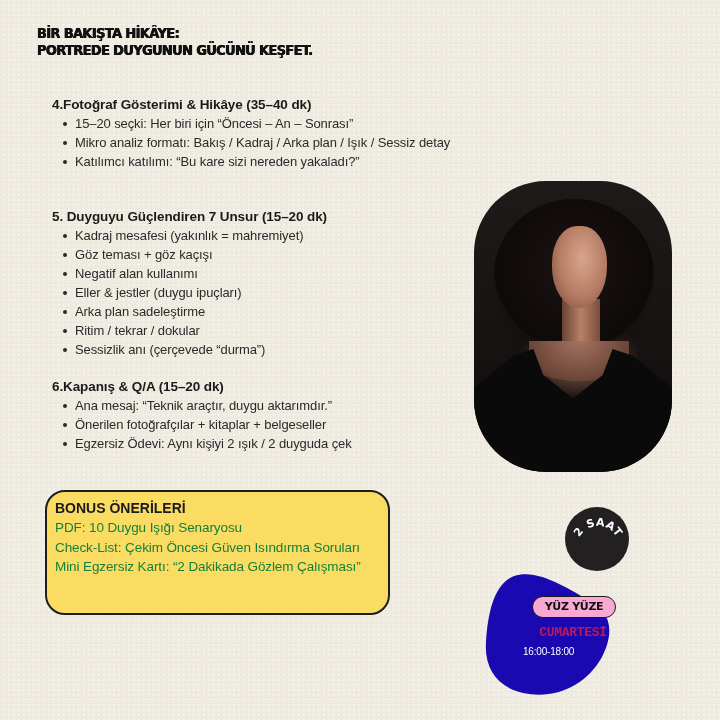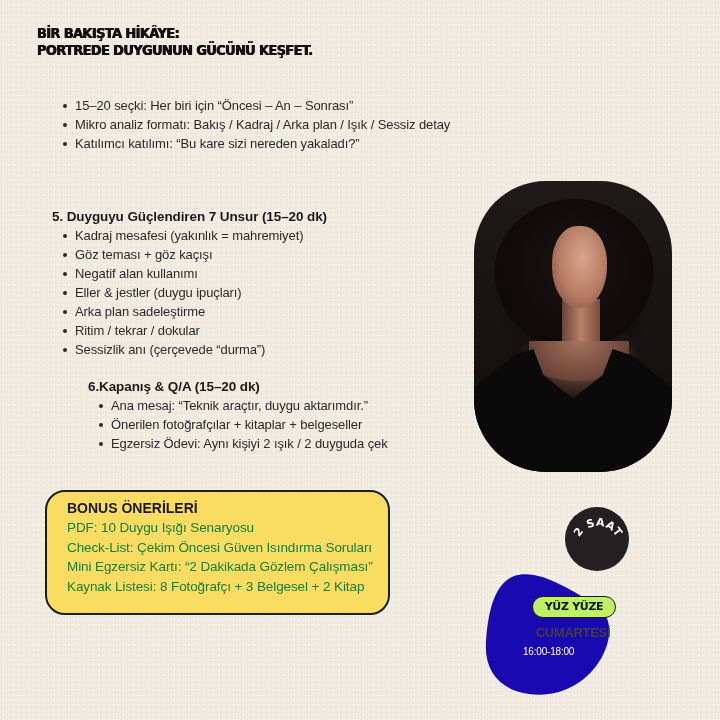--- a/index.html
+++ b/index.html
@@ -32,21 +32,21 @@
   .section ul { list-style:none; margin-left:11px; }
   .section li {
     font-size:13px; line-height:19px; color:#2a2a2a; position:relative; padding-left:12px;
     letter-spacing:-0.1px;
   }
   .section li::before {
     content:""; position:absolute; left:0; top:8px; width:4px; height:4px; border-radius:50%; background:#2a2a2a;
   }
   #sec4 { top:96px; }
   #sec5 { top:208px; }
-  #sec6 { top:378px;margin-left:36px; }
+  #sec6 { top:378px; }
   .photo {
     position:absolute; left:474px; top:181px; width:198px; height:291px;
     border-radius:72px;
     overflow:hidden;
     background:
       radial-gradient(ellipse 30px 40px at 105px 100px, #c9927a 0%, #a86f58 50%, transparent 100%),
       radial-gradient(ellipse 80px 90px at 100px 110px, #1a1413 0%, #120e0d 70%, transparent 100%),
       radial-gradient(ellipse 60px 45px at 105px 175px, #9b6a57 0%, transparent 100%),
       linear-gradient(180deg, #1e1a19 0%, #151211 60%, #0d0b0b 100%);
   }
@@ -67,57 +67,58 @@
     background: radial-gradient(ellipse at 50% 0%, #a57260 0%, #6a4537 70%, transparent 100%);
   }
   .photo .shirt {
     position:absolute; left:0; top:168px; width:198px; height:130px;
     background: #0b0a0a;
     clip-path: polygon(0 30%, 20% 5%, 30% 0, 35% 20%, 50% 38%, 65% 20%, 70% 0, 80% 5%, 100% 30%, 100% 100%, 0 100%);
   }
   .bonus {
     position:absolute; left:45px; top:490px; width:345px; height:125px;
     background:#fbdc62; border:2px solid #1d1d1d; border-radius:20px;
-    padding:7px 0 0 20px;
+    padding:7px 0 0 8px;
   }
   .bonus h4 { font-size:14px; font-weight:bold; color:#1a1a1a; line-height:19px; }
   .bonus p { font-size:13.5px; color:#15803d; line-height:19.5px; letter-spacing:-0.1px; }
   .badge {
     position:absolute; left:565px; top:507px; width:64px; height:64px; border-radius:50%;
     background:#222020;
   }
   .badge svg { position:absolute; left:0; top:0; }
   .blob {
     position:absolute; left:484px; top:572px;
   }
   .pill {
     position:absolute; left:532px; top:596px; width:84px; height:22px; border-radius:11px;
-    background:#bef264; border:1px solid #1b1b1b;
+    background:#f9a8d4; border:1px solid #1b1b1b;
     font-family:"DejaVu Sans", sans-serif; font-weight:900; font-size:11px;
     color:#111; text-align:center; line-height:20px; letter-spacing:-0.3px;
   }
   .day {
     position:absolute; left:523px; top:625px; width:100px; text-align:center;
-    font-family:Liberation Sans, sans-serif; font-weight:900; font-size:13px; color:#404040;
+    font-family:Liberation Mono, monospace; font-weight:900; font-size:13px; color:#be185d;
     letter-spacing:-0.3px;
   }
   .time {
     position:absolute; left:523px; top:646px; width:100px; 
     font-size:10px; color:#fff; letter-spacing:-0.2px;
   }
 </style>
 </head>
 <body>
 
 <div class="title">
   <div>BİR BAKIŞTA HİKÂYE:</div>
   <div>PORTREDE DUYGUNUN GÜCÜNÜ KEŞFET.</div>
 </div>
 
 <div class="section" id="sec4">
+  <h3>4.Fotoğraf Gösterimi &amp; Hikâye (35–40 dk)</h3>
   <ul>
     <li>15–20 seçki: Her biri için “Öncesi – An – Sonrası”</li>
     <li>Mikro analiz formatı: Bakış / Kadraj / Arka plan / Işık / Sessiz detay</li>
     <li>Katılımcı katılımı: “Bu kare sizi nereden yakaladı?”</li>
   </ul>
 </div>
 
 <div class="section" id="sec5">
   <h3>5. Duyguyu Güçlendiren 7 Unsur (15–20 dk)</h3>
   <ul>
@@ -146,21 +147,20 @@
   <div class="chest"></div>
   <div class="face"></div>
   <div class="shirt"></div>
 </div>
 
 <div class="bonus">
   <h4>BONUS ÖNERİLERİ</h4>
   <p>PDF: 10 Duygu Işığı Senaryosu</p>
   <p>Check-List: Çekim Öncesi Güven Isındırma Soruları</p>
   <p>Mini Egzersiz Kartı: “2 Dakikada Gözlem Çalışması”</p>
-  <p>Kaynak Listesi: 8 Fotoğrafçı + 3 Belgesel + 2 Kitap</p>
 </div>
 
 <div class="badge">
   <svg width="64" height="64" viewBox="0 0 64 64">
     <defs>
       <path id="arc" d="M 12 40 A 21 21 0 0 1 54 40"></path>
     </defs>
     <text font-family="DejaVu Sans, sans-serif" font-weight="900" font-size="11" fill="#ffffff" letter-spacing="0.5">
       <textPath href="#arc" startOffset="50%" text-anchor="middle">2 SAAT</textPath>
     </text>

